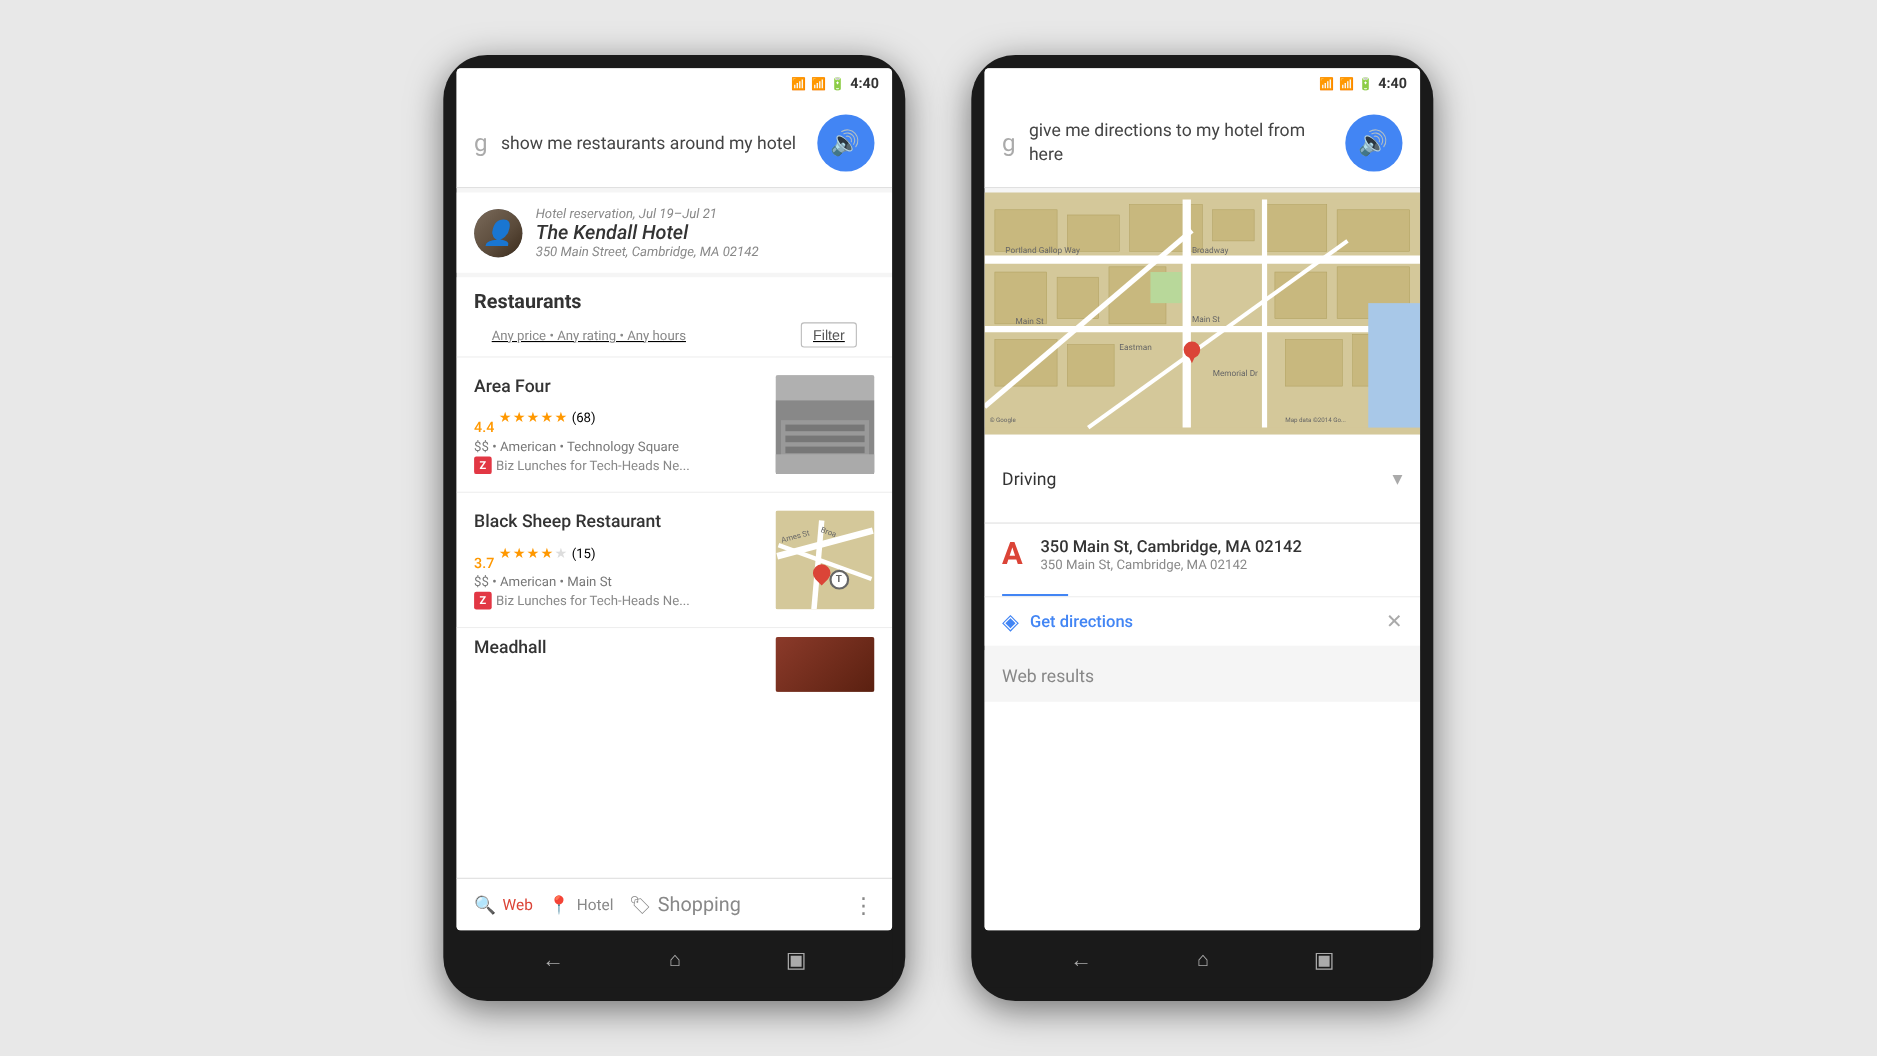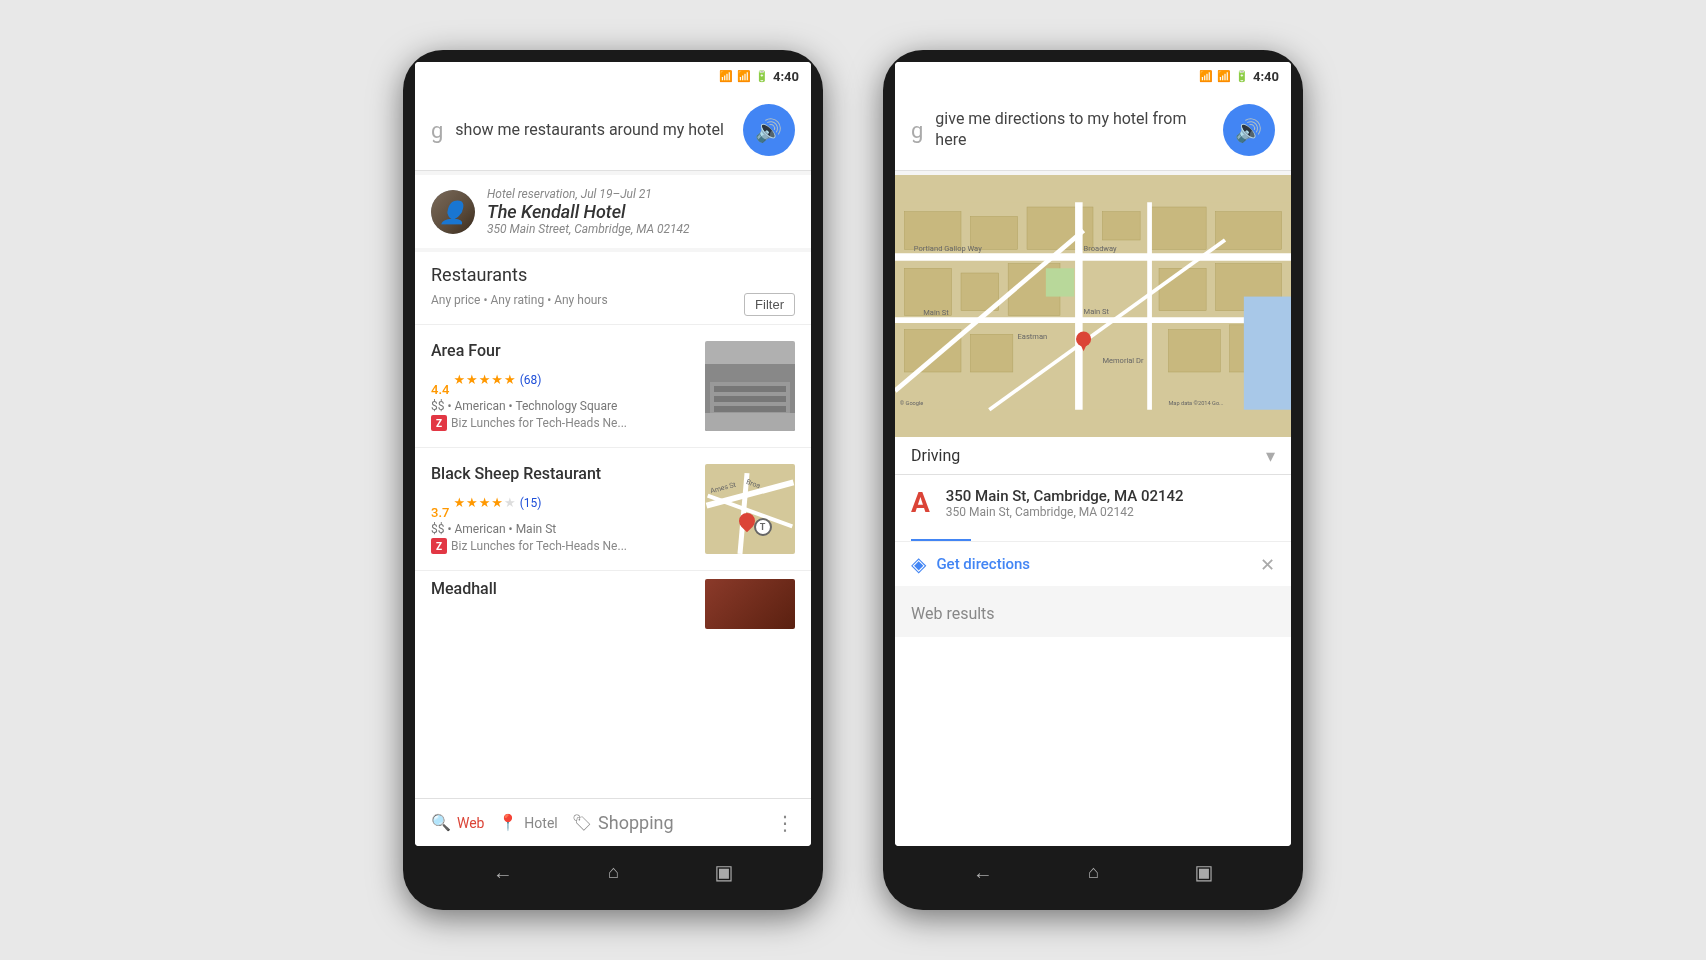--- a/index.html
+++ b/index.html
@@ -167,29 +167,30 @@
     
     .restaurants-section {
       background: #fff;
       flex: 1;
       overflow: hidden;
     }
 
     .restaurants-header {
       padding: 12px 16px 4px;
       font-size: 18px;
-      font-weight: 400;
+      font-weight: 700;
       color: #333;
     }
 
     .restaurants-filter-row {
-      padding: 4px 16px 8px;
-      display: flex;
-      align-items: flex-start;
+      padding: 4px 32px 8px;
+      display: flex;
+      align-items: center;
       justify-content: space-between;
+      text-decoration: underline;
     }
 
     .filter-text {
       font-size: 12px;
       color: #888;
     }
 
     .filter-btn {
       border: 1px solid #bbb;
       border-radius: 3px;
@@ -236,21 +237,21 @@
       gap: 1px;
     }
 
     .star { font-size: 13px; }
     .star.filled { color: #ff9800; }
     .star.half { color: #ff9800; }
     .star.empty { color: #ddd; }
 
     .rating-count {
       font-size: 12px;
-      color: #1d4ed8;
+      color: #000000;
     }
 
     .restaurant-meta {
       font-size: 12px;
       color: #777;
       margin-bottom: 2px;
     }
 
     .restaurant-zomato {
       display: flex;
@@ -317,40 +318,40 @@
     }
 
     .sys-btn {
       color: #aaa;
       font-size: 20px;
     }
 
     
     .map-container {
       background: #d4c89a;
-      height: 262px;
+      height: 220px;
       position: relative;
       overflow: hidden;
     }
 
     
     .map-svg {
       position: absolute;
       top: 0; left: 0;
       width: 100%; height: 100%;
     }
 
     
     .directions-card {
       background: #fff;
       margin-bottom: 4px;
     }
 
     .driving-row {
-      padding: 8px 16px;
+      padding: 29px 16px;
       display: flex;
       align-items: center;
       justify-content: space-between;
       border-bottom: 1px solid #e0e0e0;
     }
 
     .driving-label {
       font-size: 16px;
       color: #333;
     }

